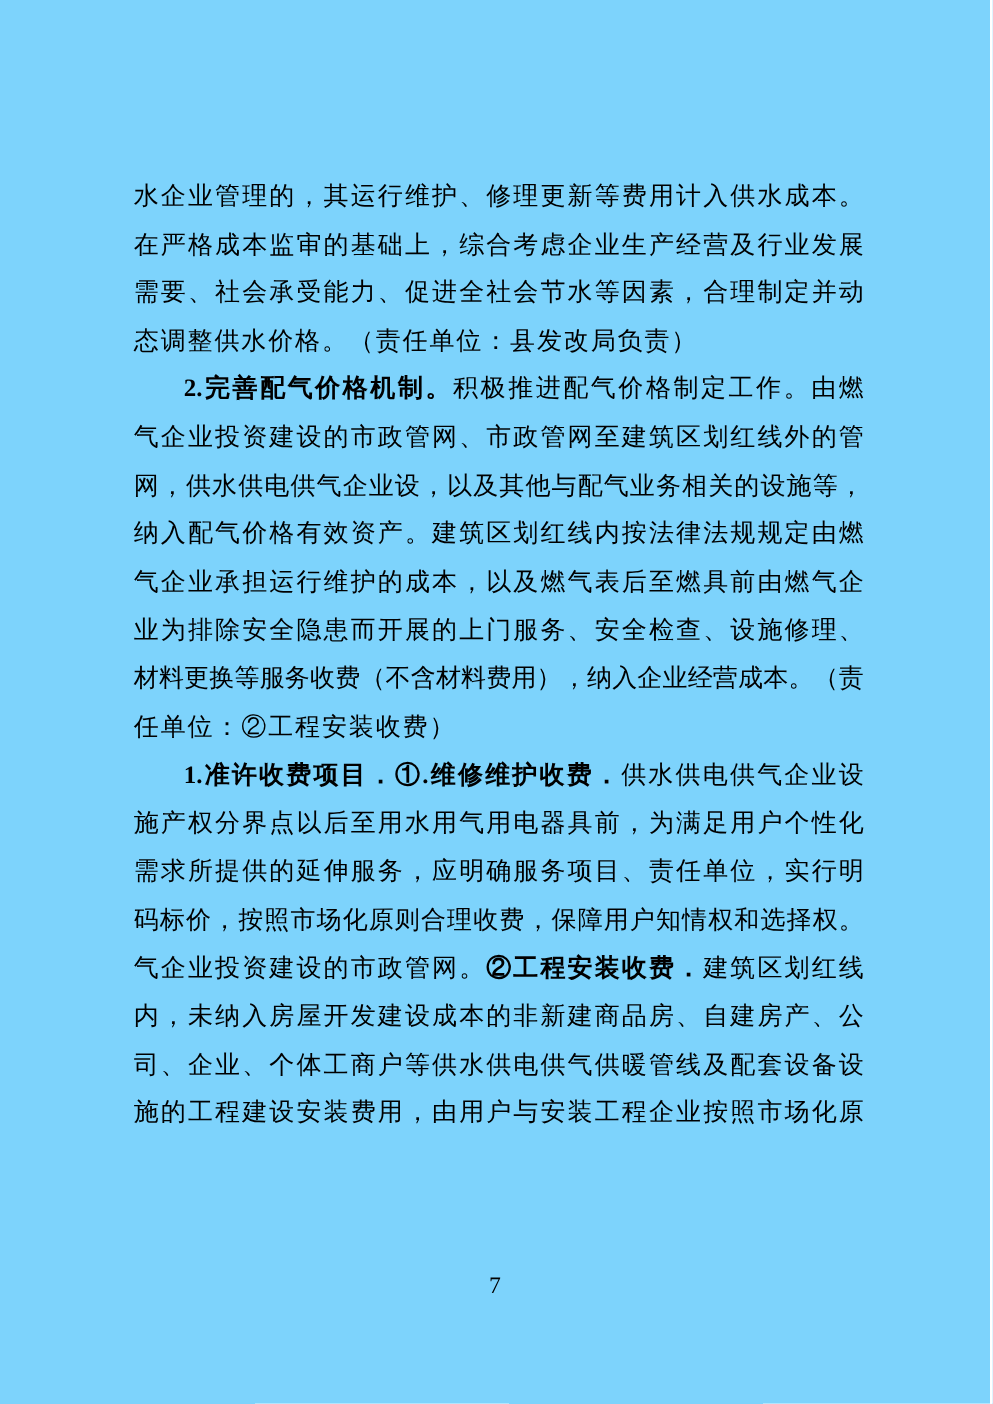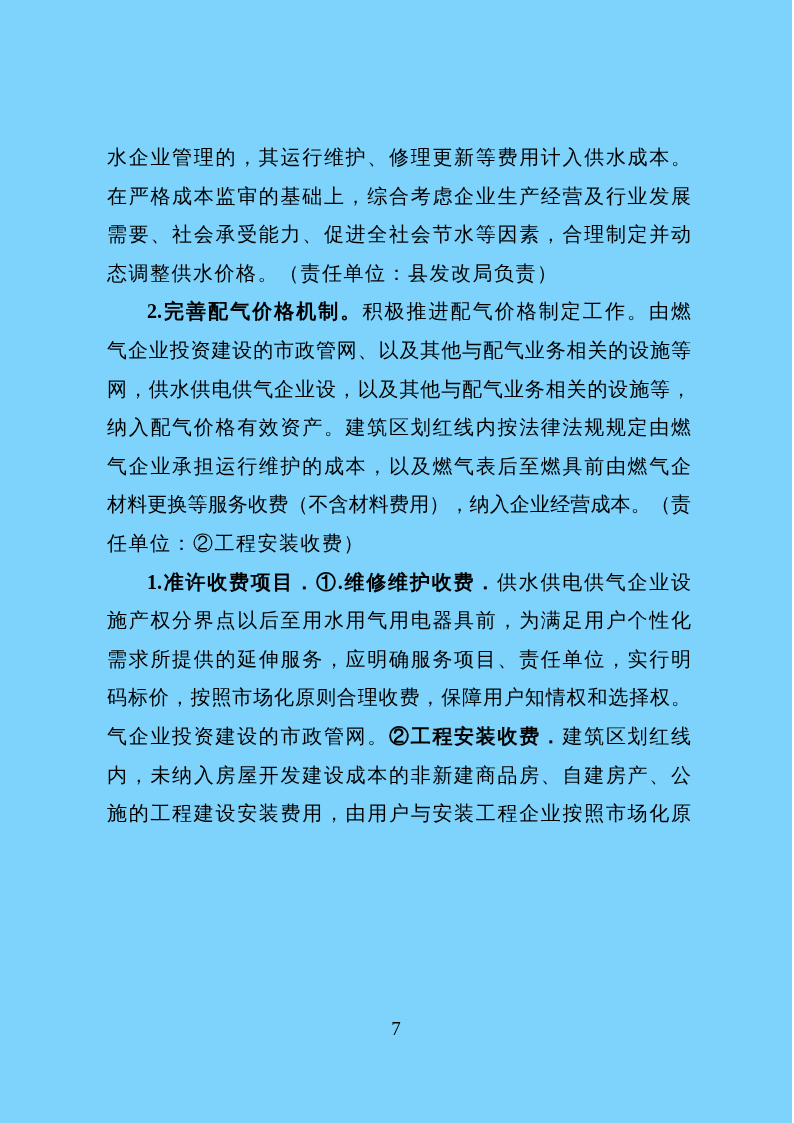--- a/index.html
+++ b/index.html
@@ -55,28 +55,30 @@
 </head>
 <body>
 
 <div class="page">
   <div class="doc-body">
       <div class="line justify"><span class="run">水企业管理的，其运行维护、修理更新等费用计入供水成本。</span></div>
       <div class="line justify"><span class="run">在严格成本监审的基础上，综合考虑企业生产经营及行业发展</span></div>
       <div class="line justify"><span class="run">需要、社会承受能力、促进全社会节水等因素，合理制定并动</span></div>
       <div class="line left"><span class="run">态调整供水价格。（责任单位：县发改局负责）</span></div>
       <div class="line justify indent"><span class="run bold">2.完善配气价格机制。</span><span class="run">积极推进配气价格制定工作。由燃</span></div>
-      <div class="line justify"><span class="run">气企业投资建设的市政管网、以及其他与配气业务相关的设施等</span></div>
+      <div class="line justify"><span class="run">气企业投资建设的市政管网、市政管网至建筑区划红线外的管</span></div>
       <div class="line justify"><span class="run">网，供水供电供气企业设，以及其他与配气业务相关的设施等，</span></div>
       <div class="line justify"><span class="run">纳入配气价格有效资产。建筑区划红线内按法律法规规定由燃</span></div>
       <div class="line justify"><span class="run">气企业承担运行维护的成本，以及燃气表后至燃具前由燃气企</span></div>
+      <div class="line justify"><span class="run">业为排除安全隐患而开展的上门服务、安全检查、设施修理、</span></div>
       <div class="line justify"><span class="run">材料更换等服务收费（不含材料费用），纳入企业经营成本。（责</span></div>
       <div class="line left"><span class="run">任单位：②工程安装收费）</span></div>
       <div class="line justify indent"><span class="run bold">1.准许收费项目．①.维修维护收费．</span><span class="run">供水供电供气企业设</span></div>
       <div class="line justify"><span class="run">施产权分界点以后至用水用气用电器具前，为满足用户个性化</span></div>
       <div class="line justify"><span class="run">需求所提供的延伸服务，应明确服务项目、责任单位，实行明</span></div>
       <div class="line justify"><span class="run">码标价，按照市场化原则合理收费，保障用户知情权和选择权。</span></div>
       <div class="line justify"><span class="run">气企业投资建设的市政管网。</span><span class="run bold">②工程安装收费．</span><span class="run">建筑区划红线</span></div>
       <div class="line justify"><span class="run">内，未纳入房屋开发建设成本的非新建商品房、自建房产、公</span></div>
+      <div class="line justify"><span class="run">司、企业、个体工商户等供水供电供气供暖管线及配套设备设</span></div>
       <div class="line justify"><span class="run">施的工程建设安装费用，由用户与安装工程企业按照市场化原</span></div>
     </div>
   <div class="page-number">7</div>
 </div>
 
 </body></html>

